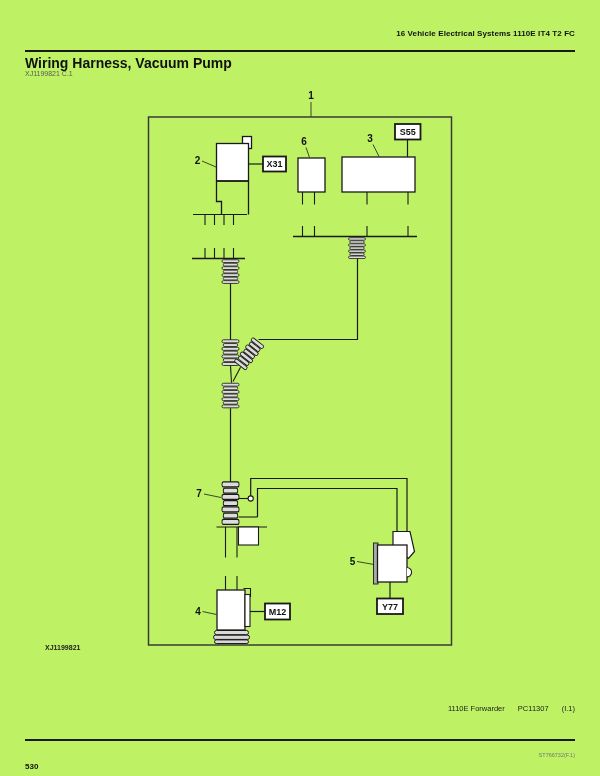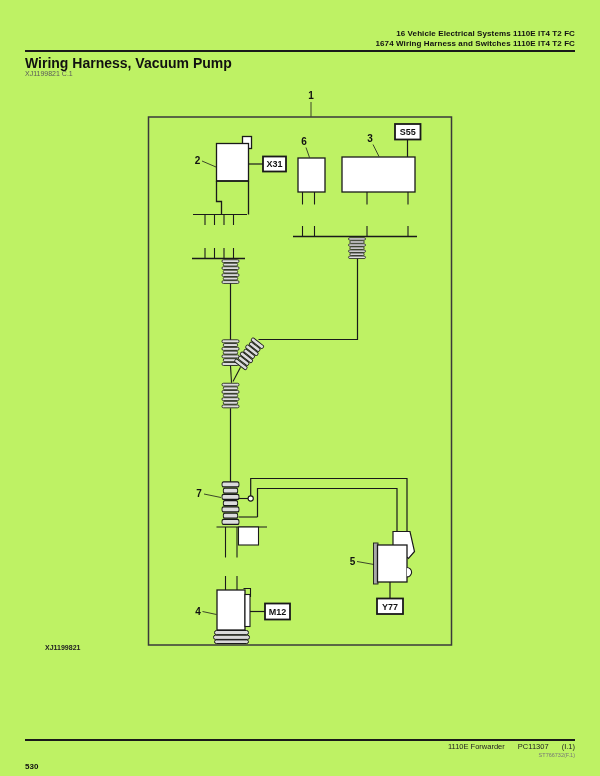--- a/index.html
+++ b/index.html
@@ -12,33 +12,32 @@
     font-size:8px;font-weight:bold;line-height:9.5px;color:#111;letter-spacing:.1px;
   }
   .rule{position:absolute;left:25px;right:25px;height:1.6px;background:#1a1a1a;}
   .rule-top{top:50px;}
   .rule-bottom{top:739px;}
   .title{position:absolute;left:25px;top:55px;font-size:14px;font-weight:bold;color:#111;}
   .figref{position:absolute;left:25px;top:70px;font-size:7px;color:#5a5a5a;}
   .figcaption{position:absolute;left:45px;top:644px;font-size:7px;font-weight:bold;color:#222;}
   .diagram-svg{position:absolute;left:0;top:0;}
   .pageno{position:absolute;left:25px;top:742px;font-size:8px;font-weight:bold;color:#111;margin-top:20px;}
-  .fright{position:absolute;right:25px;top:742px;font-size:7.5px;color:#222;white-space:nowrap;text-align:center;}
+  .fright{position:absolute;right:25px;top:704px;font-size:7.5px;color:#222;white-space:nowrap;text-align:center;}
   .fright span{margin-left:11px;}
   .fright span:first-child{margin-left:0;}
   .doccode{position:absolute;right:25px;top:751.5px;font-size:5.5px;color:#777;}
 </style>
 </head>
 <body>
 
 <div class="page">
 
   <div class="hdr">
     <div>16 Vehicle Electrical Systems 1110E IT4 T2 FC</div>
-    <div>1674 Wiring Harness and Switches 1110E IT4 T2 FC</div>
   </div>
   <div class="rule rule-top"></div>
 
   <div class="title">Wiring Harness, Vacuum Pump</div>
   <div class="figref">XJ1199821 C.1</div>
 
   <svg class="diagram-svg" width="600" height="776" viewBox="0 0 600 776">
     <defs>
       <g id="loom-g" fill="#dcdcdc" stroke="#1a1a1a" stroke-width="0.9">
         <rect x="0.5" y="0.3" width="17" height="3.4" rx="1.5"></rect>

